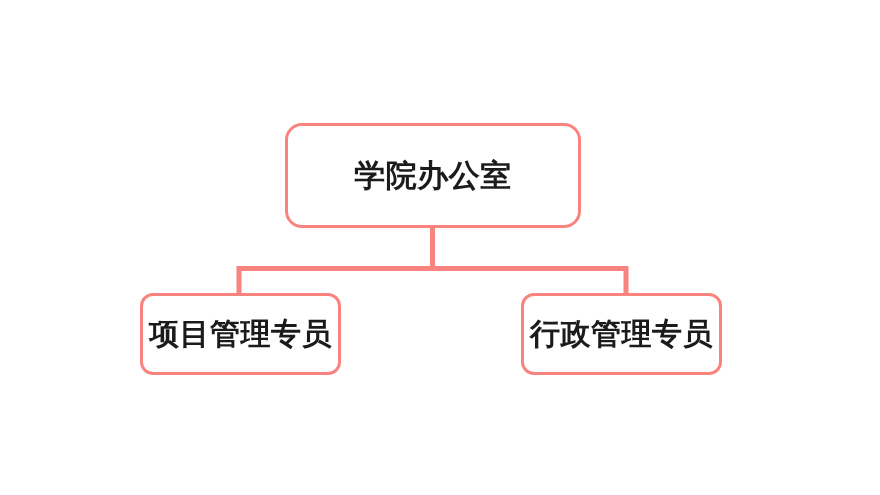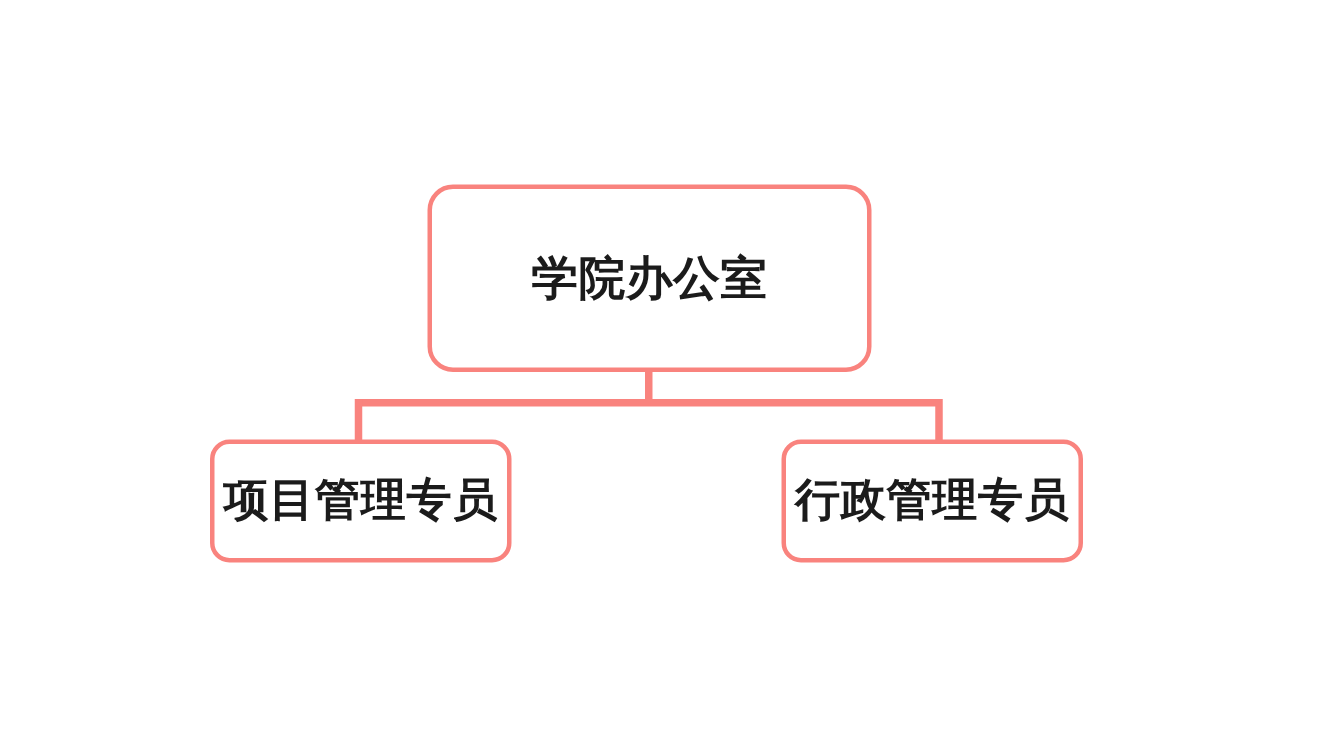--- a/index.html
+++ b/index.html
@@ -40,21 +40,21 @@
     background: #ffffff;
     border-style: solid;
     border-color: #f9837e;
     text-align: center;
   }
 
   .node-root {
     left: 285px;
     top: 123px;
     width: 296px;
-    height: 125px;
+    height: 105px;
     border-width: 3px;
     border-radius: 17px;
   }
 
   .node-child {
     top: 293px;
     width: 201px;
     height: 82px;
     border-width: 3px;
     border-radius: 13px;

